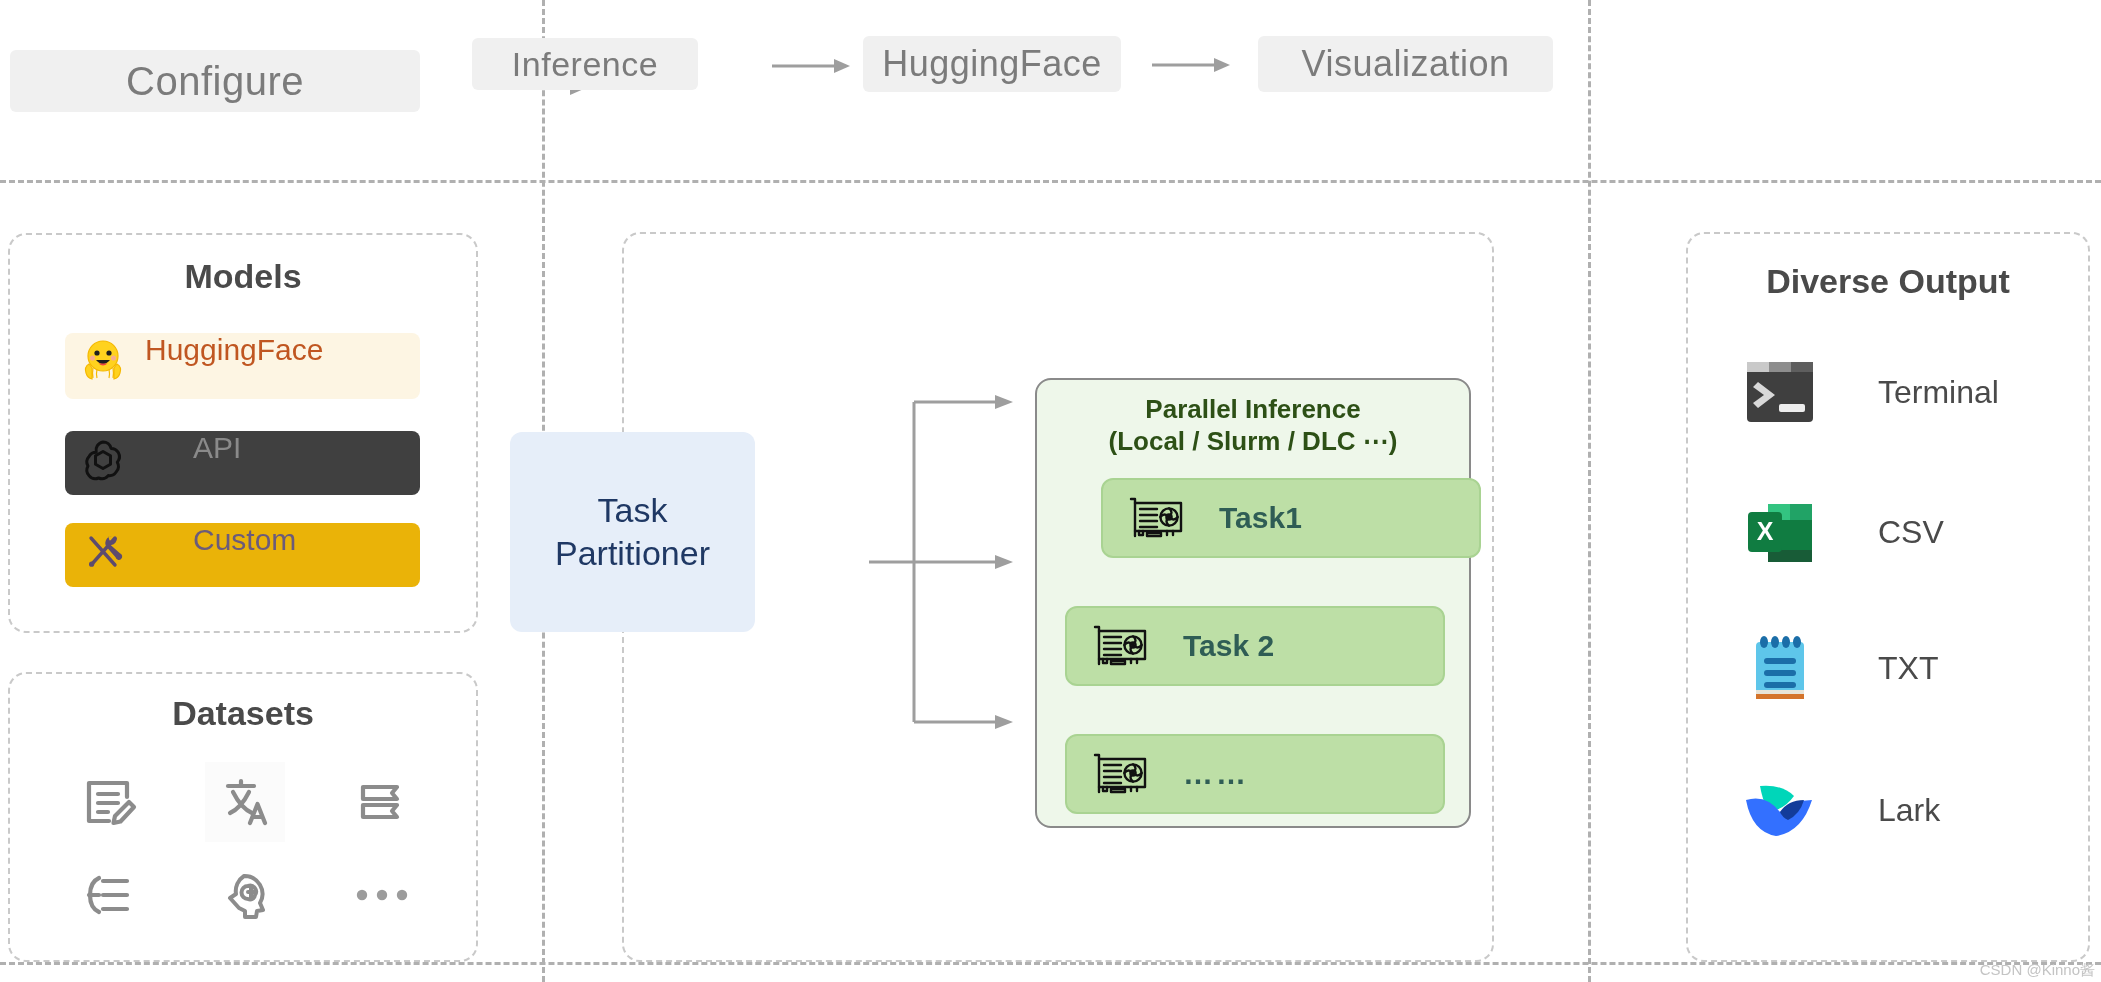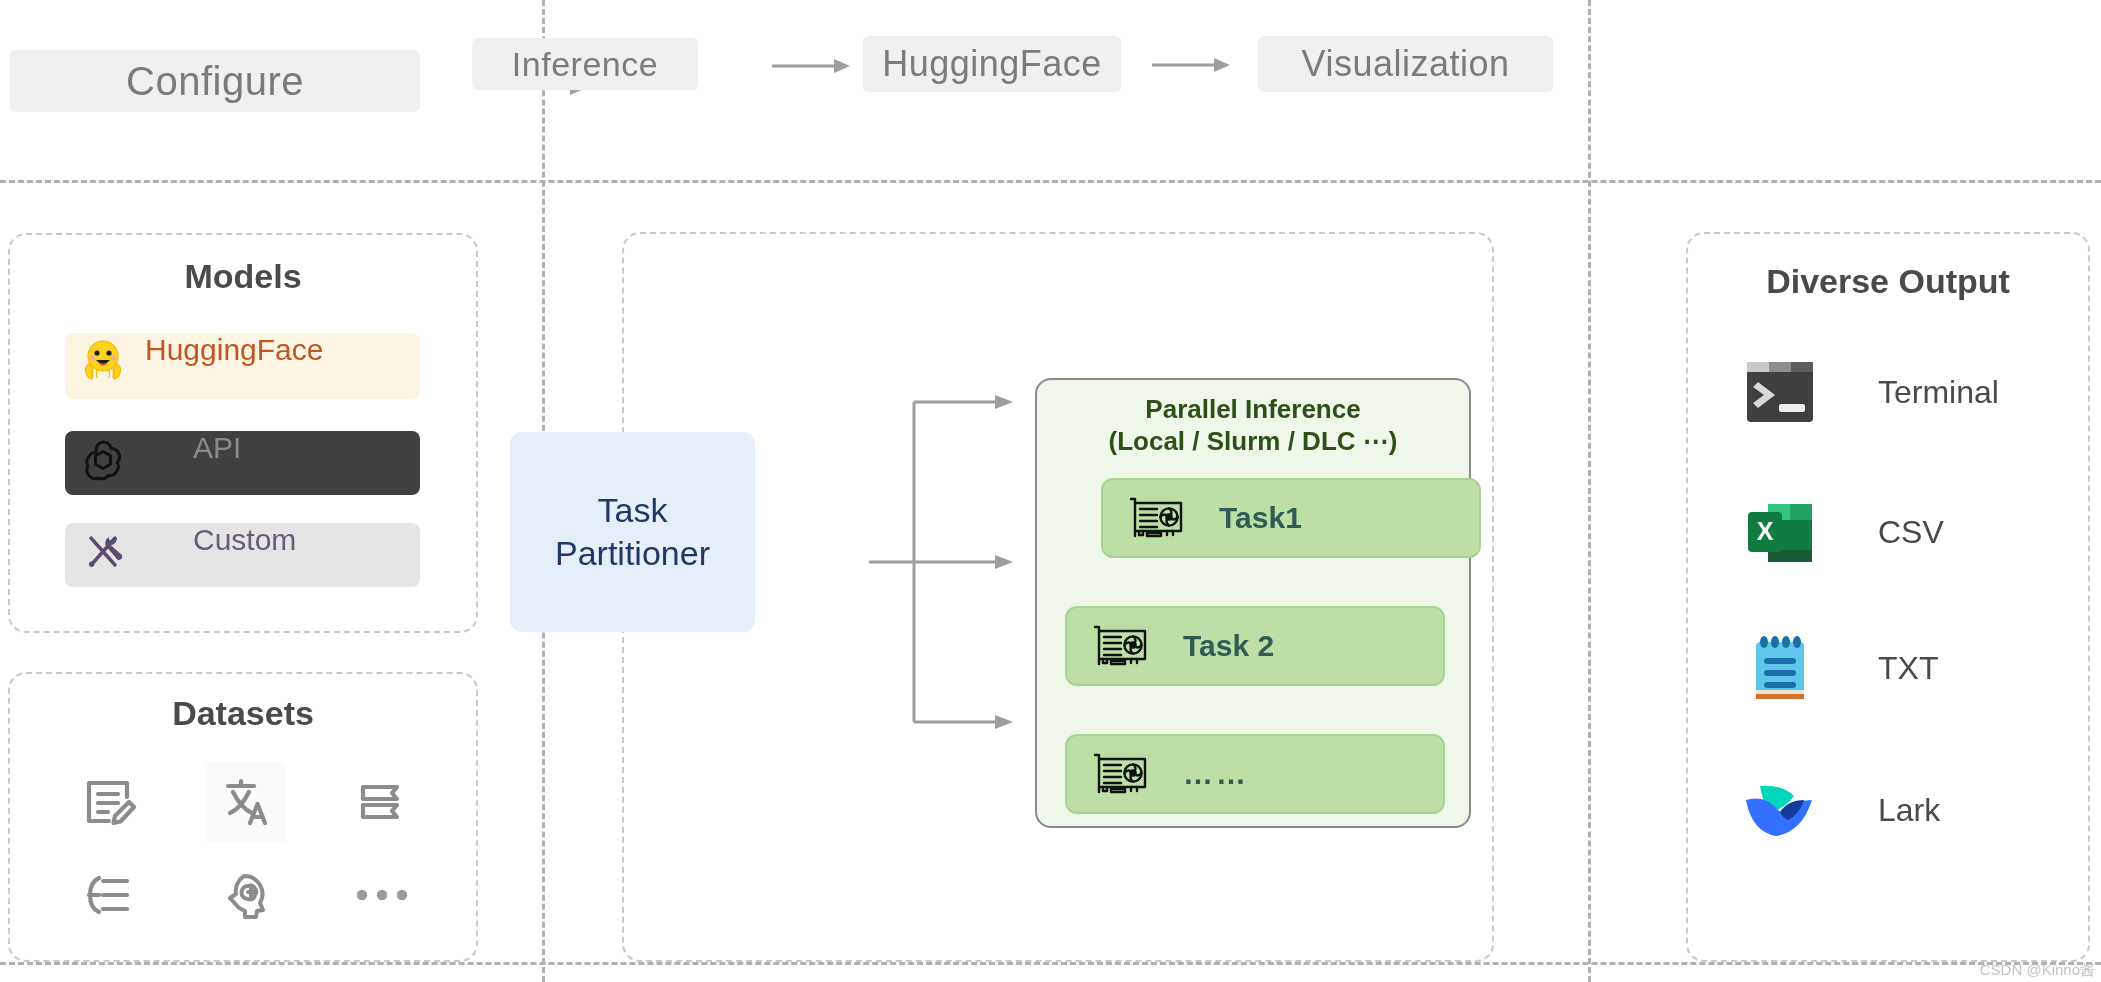--- a/index.html
+++ b/index.html
@@ -210,21 +210,21 @@
         <svg width="48" height="48" viewBox="0 0 48 48">
           <g fill="none" stroke="#111111" stroke-width="3" stroke-linejoin="round" stroke-linecap="round">
             <path d="M24 7 a8.3 8.3 0 0 1 8.1 6.4 8.3 8.3 0 0 1 7.2 4.2 8.3 8.3 0 0 1 -1 9.6 8.3 8.3 0 0 1 -1 9.6 8.3 8.3 0 0 1 -8.1 3.8 8.3 8.3 0 0 1 -9.6 2.4 8.3 8.3 0 0 1 -9.6 -2.4 8.3 8.3 0 0 1 -1 -9.6 8.3 8.3 0 0 1 1 -9.6 8.3 8.3 0 0 1 7.2 -4.2 A8.3 8.3 0 0 1 24 7 Z"></path>
             <path d="M24 16.5 l7.5 4.3 v8.4 L24 33.5 l-7.5 -4.3 v-8.4 z"></path>
           </g>
         </svg>
       </span>
       <span class="model-label" style="color:#8a8a8a; margin-left:62px;">API</span>
     </div>
 
-    <div class="model-row" style="left:55px; top:288px; width:355px; height:64px; background:#e5e5e5;">
+    <div class="model-row" style="left:55px; top:288px; width:355px; height:64px; background:#eab308;">
       <span class="model-icon">
         <svg width="48" height="48" viewBox="0 0 48 48">
           <g stroke="#5d4b6e" stroke-width="3.4" stroke-linecap="round" fill="none">
             <line x1="12" y1="11" x2="36" y2="38"></line>
             <line x1="36" y1="11" x2="13" y2="37"></line>
           </g>
           <path d="M33 9 a7 7 0 0 0 -5 11.5 l8.5 9.8 a3.4 3.4 0 1 0 4.4 -4 l-9.3 -8.2 a7 7 0 0 0 6.4 -7.6 l-4 3.8 -3.6 -1 -1 -3.6 z" fill="#5d4b6e"></path>
           <path d="M11 10 l4.5 -1.5 l14 16.5 l-4 4 l-14 -16.5 z" fill="#5d4b6e" opacity="0"></path>
           <circle cx="12.6" cy="37.2" r="2.6" fill="#5d4b6e"></circle>
         </svg>

